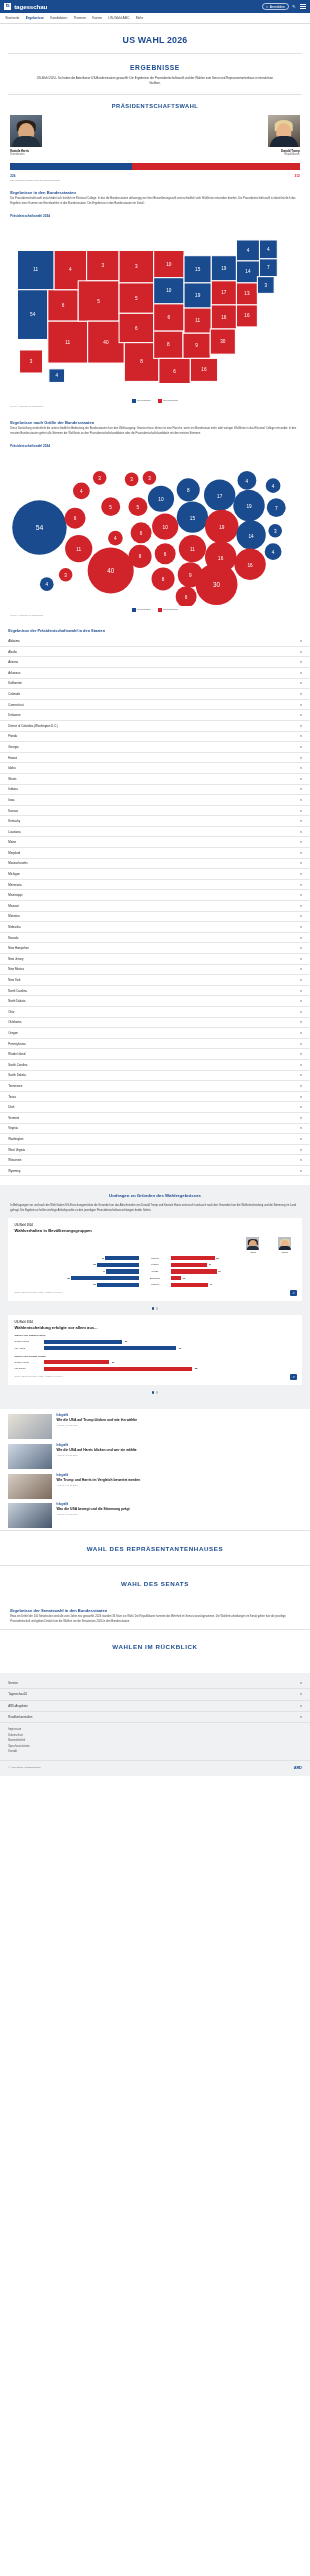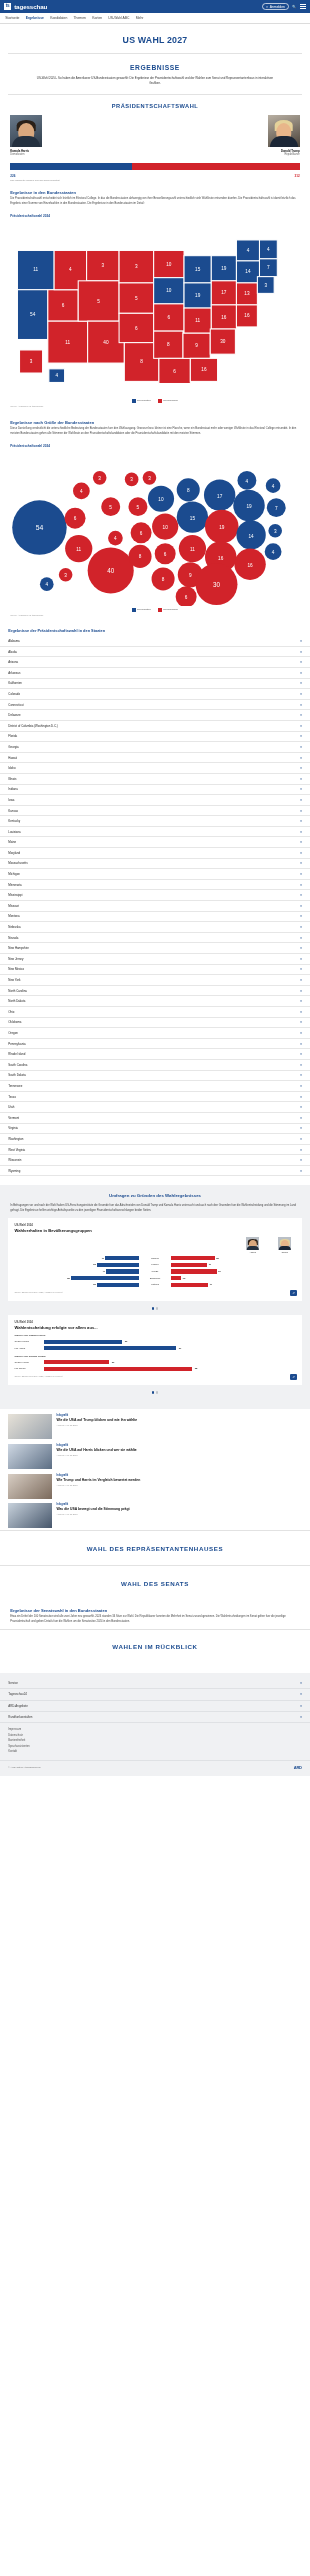--- a/index.html
+++ b/index.html
@@ -321,21 +321,21 @@
 <div class="navbar">
   <span>Startseite</span>
   <span class="active">Ergebnisse</span>
   <span>Kandidaten</span>
   <span>Themen</span>
   <span>Karten</span>
   <span>US-Wahl ABC</span>
   <span>Mehr</span>
 </div>
 
-<div class="page-title">US WAHL 2027</div>
+<div class="page-title">US WAHL 2026</div>
 <div class="divider"></div>
 
 <div class="section-head">ERGEBNISSE</div>
 <div class="intro">US-Wahl 2024 - So haben die Amerikaner US-Bundesstaaten gewaehlt: Die Ergebnisse der Praesidentschaftswahl und der Wahlen zum Senat und Repraesentantenhaus in interaktiven Grafiken.</div>
 <div class="divider"></div>
 
 <div class="subsection-head">PRÄSIDENTSCHAFTSWAHL</div>
 
 <div class="cand-row">
   <div class="cand left">

